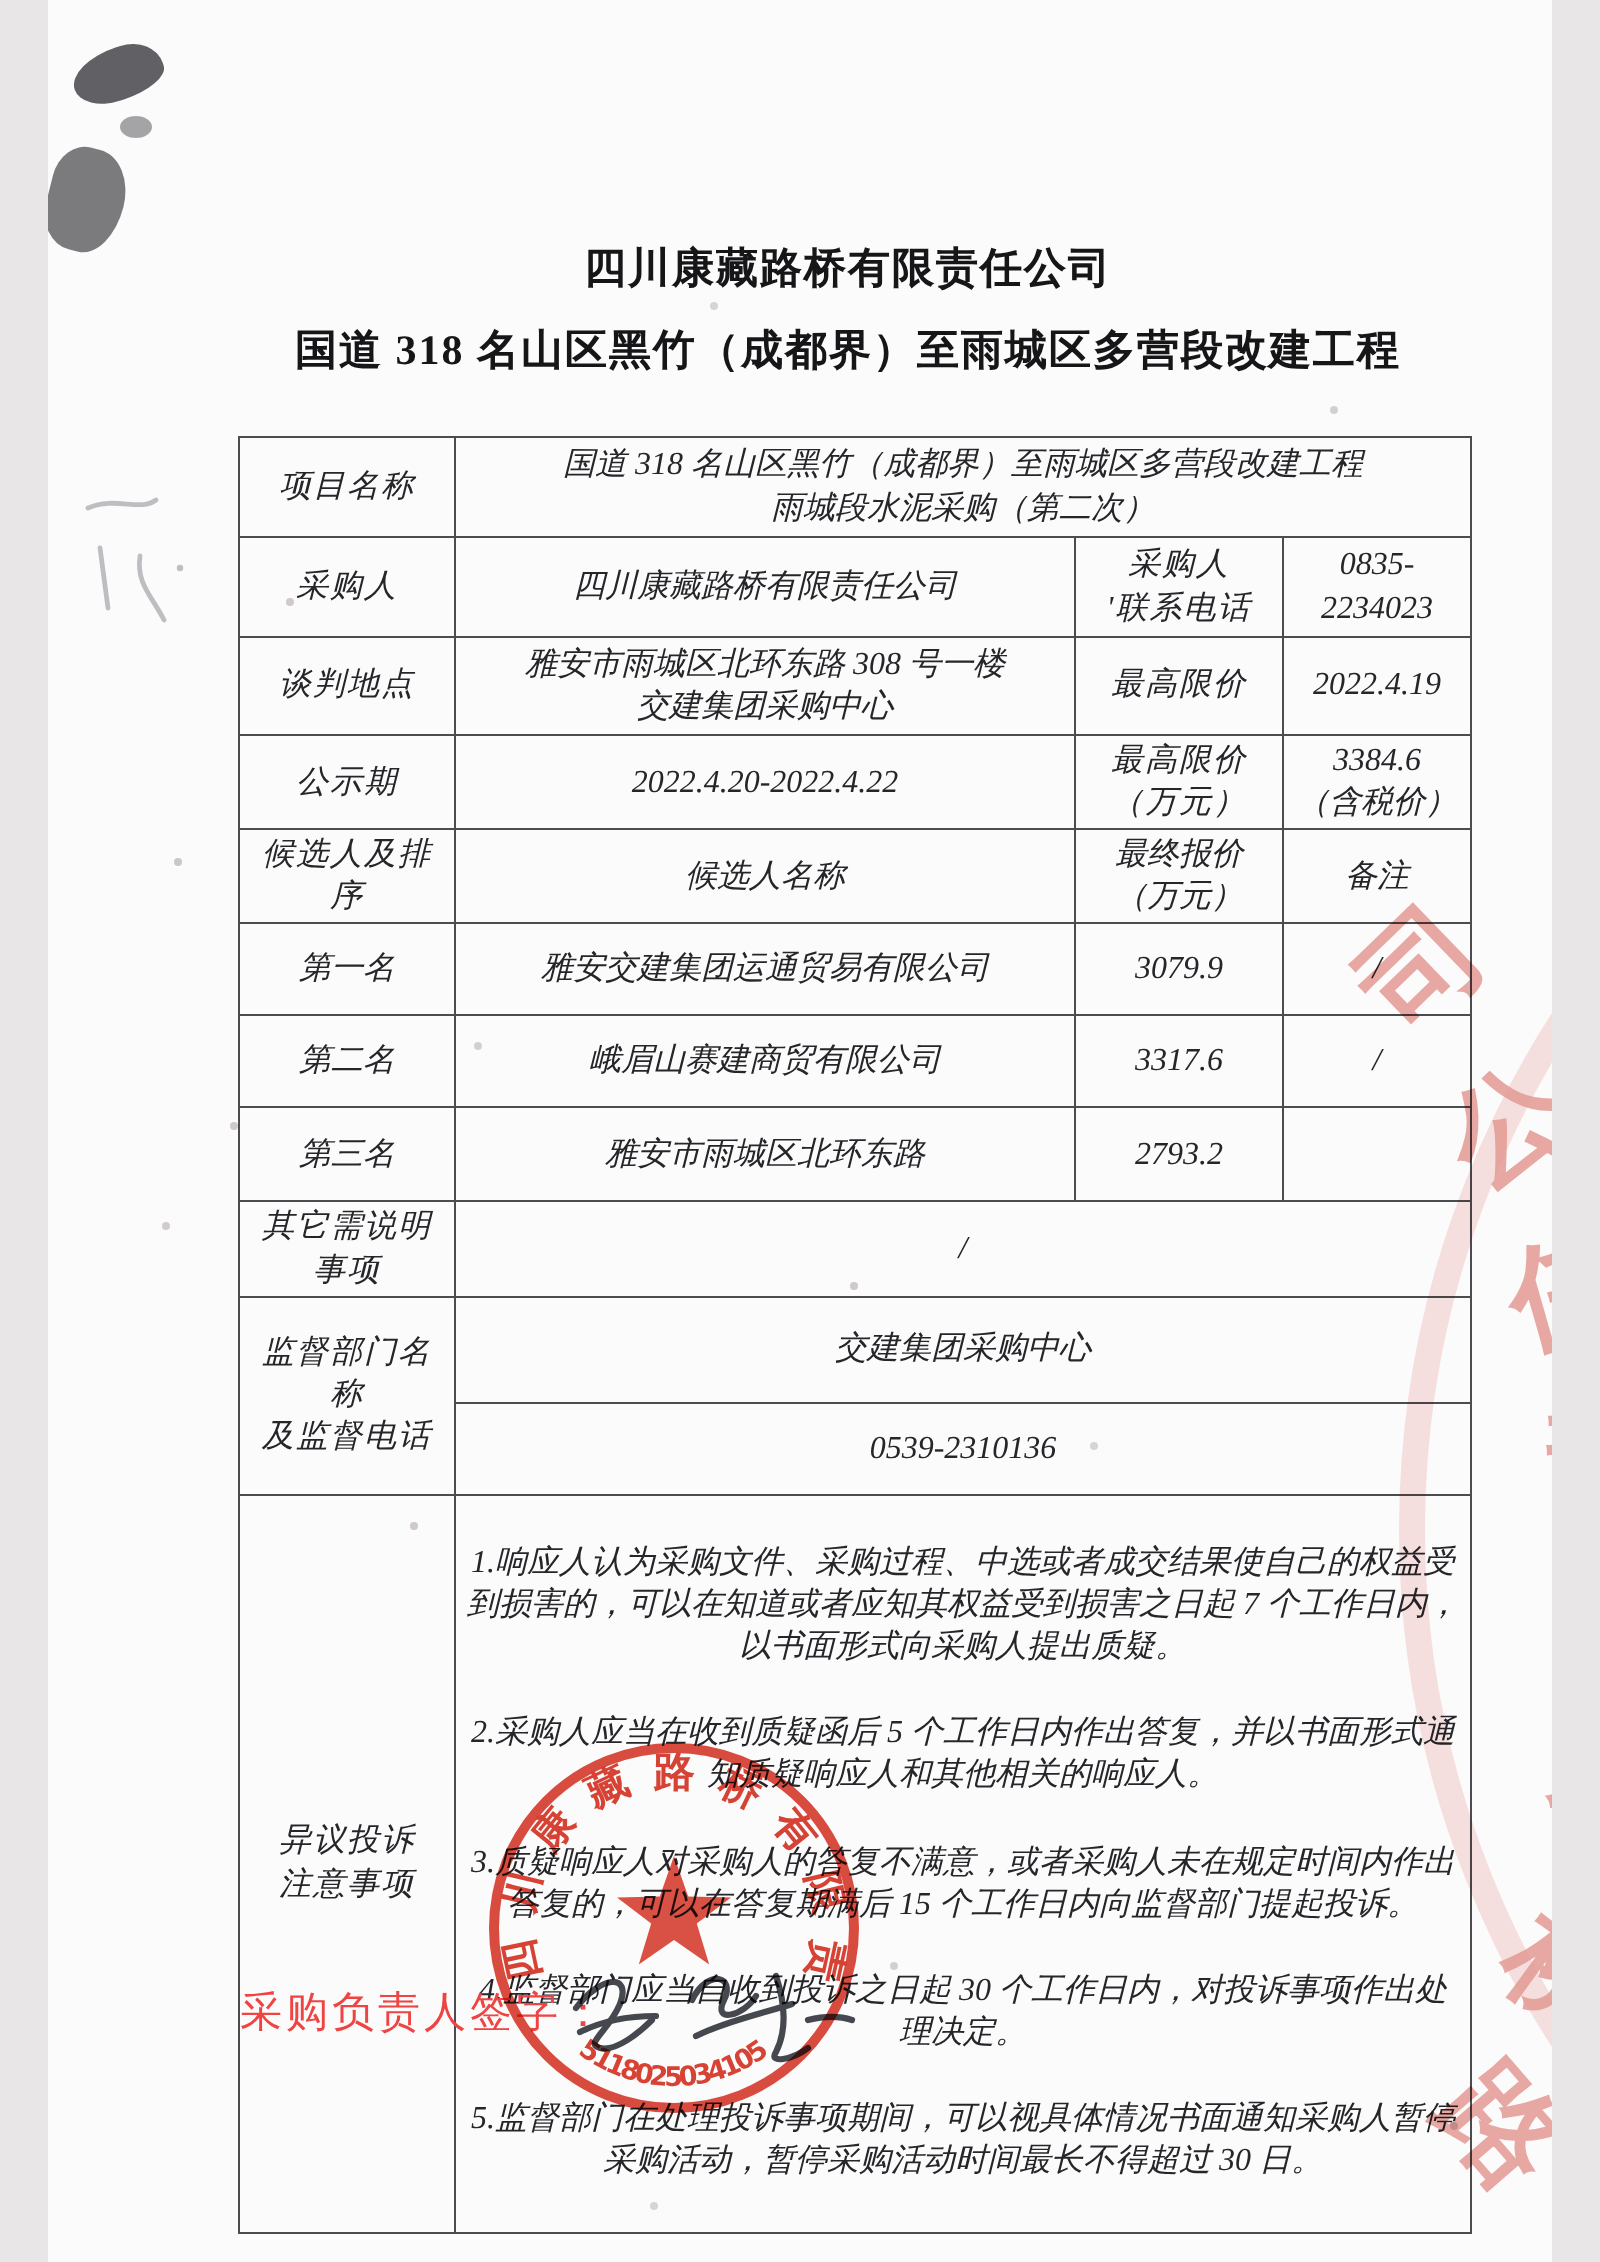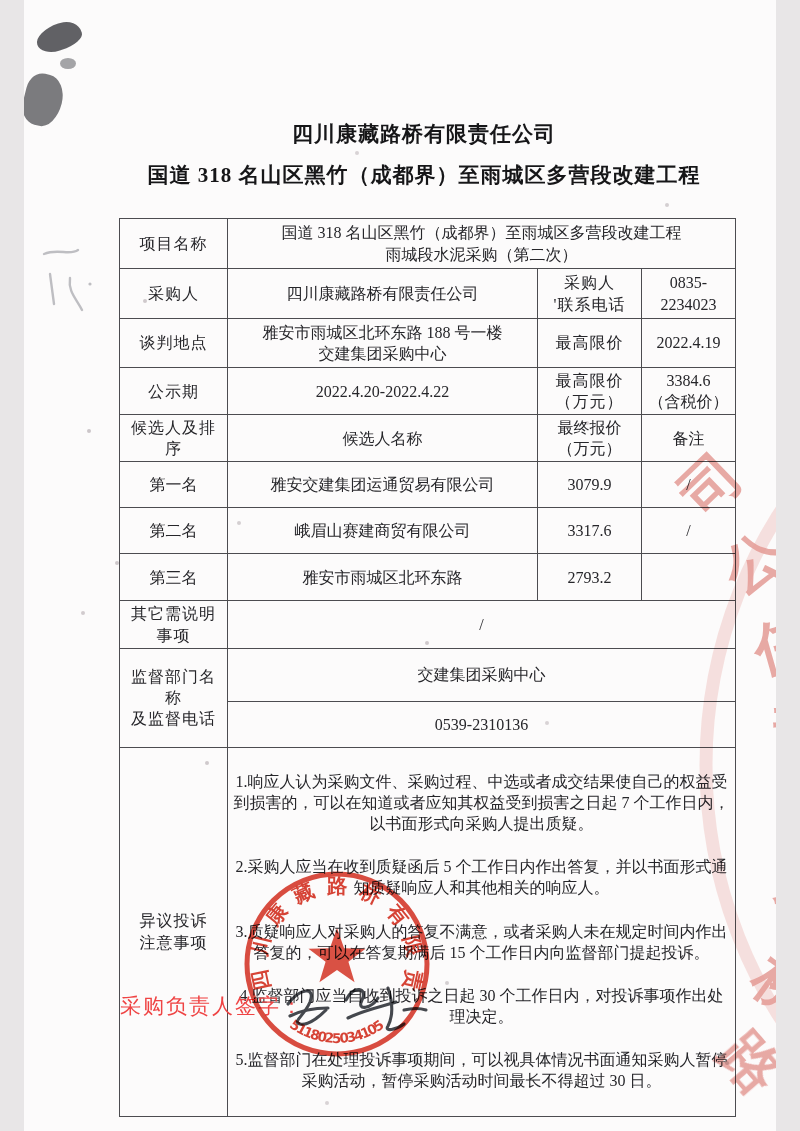--- a/index.html
+++ b/index.html
@@ -2,21 +2,21 @@
 <html><head>
 <meta charset="utf-8">
 <style>
   html,body{margin:0;padding:0;}
   body{font-family:"Liberation Serif","DejaVu Serif",serif;background:#e8e6e7;}
   .page{position:relative;width:752px;height:1131px;margin:0 auto;background:#fcfbfb;overflow:hidden;color:#26262a;}
   
   .title-block{position:absolute;left:0;top:114px;width:800px;text-align:center;}
   .title-line{font-size:21px;font-weight:bold;line-height:41px;color:#161618;letter-spacing:1px;}
   
-  table.doc{position:absolute;left:95px;top:218px;border-collapse:collapse;table-layout:fixed;width:616px;}
+  table.doc{position:absolute;left:95px;top:218px;border-collapse:collapse;table-layout:fixed;width:616px;font-style:italic;}
   table.doc td{border:1px solid #4c4c50;font-size:16px;text-align:center;vertical-align:middle;
       white-space:pre-line;padding:2px 4px;line-height:1.32;color:#26262a;}
   td.lbl{letter-spacing:1px;}
   td.left{text-align:left;padding-left:12px;}
   td.obj{text-align:left;vertical-align:top;padding:16px 10px 6px 12px;font-size:15px;line-height:1.45;}
   .obj-item{margin:0 0 1px 0;}
   
   .sign-row{position:absolute;left:96px;top:992px;font-size:21px;color:#ef4444;letter-spacing:2px;}
   
   .seal-small{position:absolute;left:213px;top:852px;mix-blend-mode:multiply;opacity:.92;}
@@ -73,21 +73,21 @@
     </tr>
     <tr style="height:50px">
       <td class="lbl">采购人</td>
       <td>四川康藏路桥有限责任公司</td>
       <td class="lbl">采购人
 '联系电话</td>
       <td>0835-2234023</td>
     </tr>
     <tr style="height:49px">
       <td class="lbl">谈判地点</td>
-      <td>雅安市雨城区北环东路 188 号一楼
+      <td>雅安市雨城区北环东路 308 号一楼
 交建集团采购中心</td>
       <td class="lbl">最高限价</td>
       <td>2022.4.19</td>
     </tr>
     <tr style="height:47px">
       <td class="lbl">公示期</td>
       <td>2022.4.20-2022.4.22</td>
       <td class="lbl">最高限价
 （万元）</td>
       <td>3384.6

